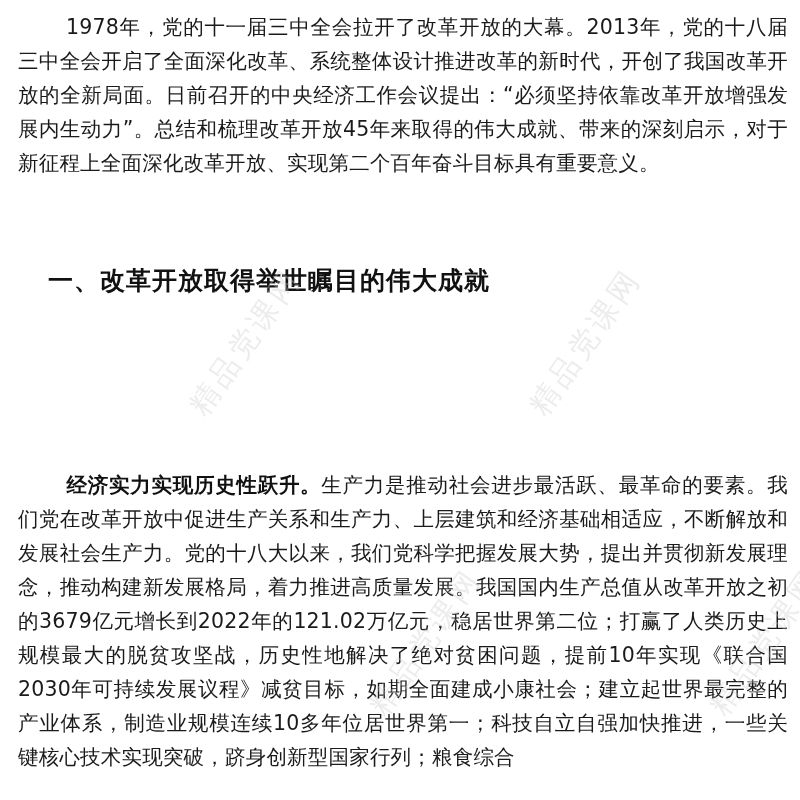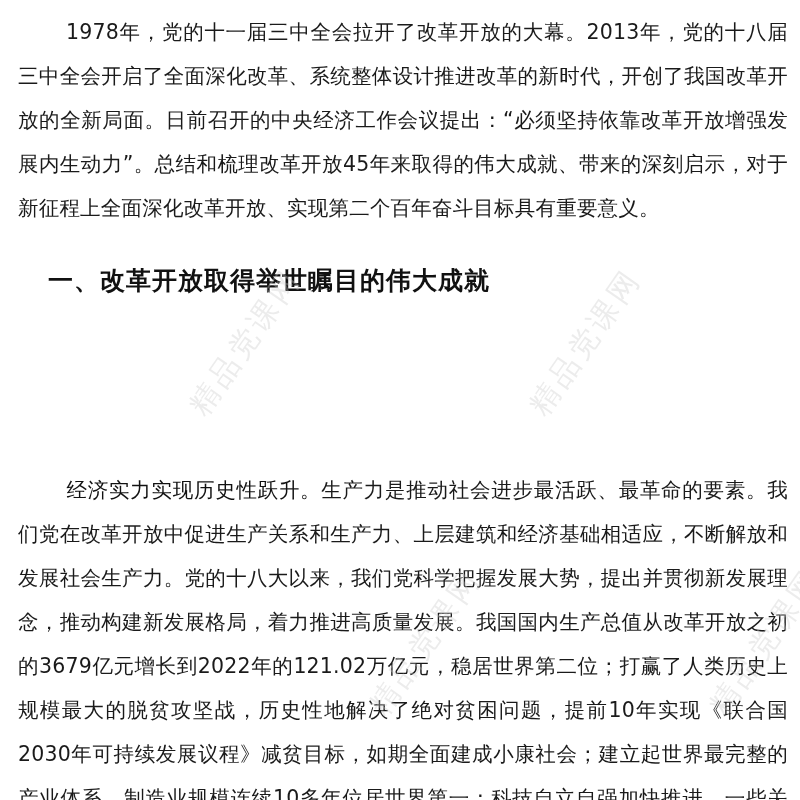--- a/index.html
+++ b/index.html
@@ -19,21 +19,21 @@
       position: absolute;
       left: 0; top: 0;
       width: 800px;
       height: 800px;
     }
     .para {
       position: absolute;
       left: 18px;
       width: 770px;
       font-size: 20.5px;
-      line-height: 44px;
+      line-height: 34px;
       letter-spacing: 0.2px;
       margin: 0;
       text-align: justify;
       text-align-last: left;
     }
     .para .indent {
       display: inline-block;
       width: 48px;
     }
     .p1 { top: 10px; }
@@ -42,21 +42,21 @@
       left: 48px;
       top: 264px;
       font-size: 25px;
       font-weight: bold;
       letter-spacing: 1px;
       margin: 0;
       color: #111;
     }
     .p2 { top: 316px; }
     .p3 { top: 468px; }
-    .lead-bold { font-weight: normal; color: #111; }
+    .lead-bold { font-weight: bold; color: #111; }
     .watermark-layer {
       position: absolute;
       left: 0; top: 0;
       width: 800px; height: 800px;
       pointer-events: none;
       overflow: hidden;
     }
     .wm {
       position: absolute;
       font-size: 30px;

